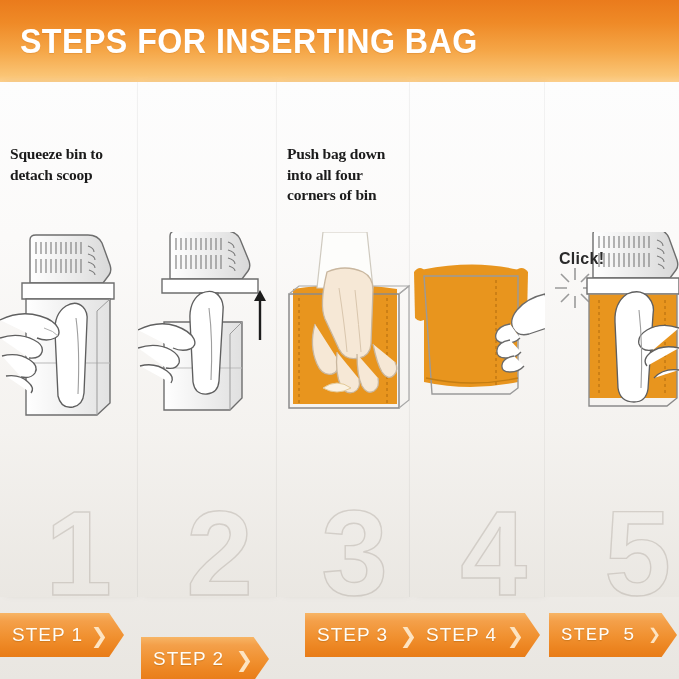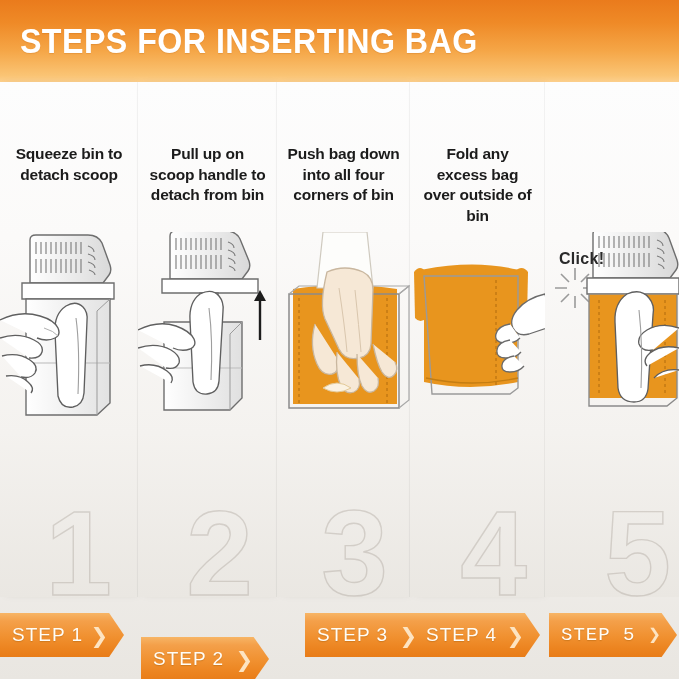--- a/index.html
+++ b/index.html
@@ -39,24 +39,24 @@
     overflow:hidden;
   }
   .panel.p1{width:138px;}
   .panel.p2{width:139px;}
   .panel.p3{width:133px;}
   .panel.p4{width:135px;}
   .panel.p5{width:134px;box-shadow:none;}
 
   .caption{
     position:absolute;top:62px;left:0;width:100%;
-    text-align:center;
     font-size:15.5px;line-height:1.33;font-weight:bold;color:#1b1b1b;
     padding:0 10px;box-sizing:border-box;
     letter-spacing:-.2px;
+    font-family:Liberation Serif, serif;
   }
 
   .watermark{
     position:absolute;bottom:-16px;right:4px;
     font-size:120px;font-weight:bold;line-height:1;
     color:transparent;
     -webkit-text-stroke:1.4px rgba(150,140,130,.30);
     font-family:"Liberation Sans","DejaVu Sans",sans-serif;
     pointer-events:none;user-select:none;
   }
@@ -157,21 +157,20 @@
             <path d="M2 124 q16 -4 28 4 q9 6 5 13 q-4 6 -14 4"></path>
             <path d="M6 144 q14 -2 22 6 q7 6 3 11"></path>
           </g>
           <path d="M76 86 q4 30 2 76" fill="none" stroke="#9e9e9e" stroke-width="1.1"></path>
           <path d="M44 96 q10 3 14 8" fill="none" stroke="#b0b0b0" stroke-width="1"></path>
         </svg>
       </div>
     </div>
 
     <div class="panel p2">
-      <div class="caption">Pull up on scoop handle to detach from bin</div>
       <div class="watermark">2</div>
       <div class="art">
         <svg viewBox="0 0 139 265" xmlns="http://www.w3.org/2000/svg">
           <defs>
             <linearGradient id="g2a" x1="0" y1="0" x2="1" y2="0">
               <stop offset="0" stop-color="#ffffff"></stop>
                 <stop offset="1" stop-color="#d9d9d9"></stop>
             </linearGradient>
             <linearGradient id="g2b" x1="0" y1="0" x2="1" y2="0">
               <stop offset="0" stop-color="#ffffff"></stop>
@@ -235,21 +234,20 @@
           </g>
           <path d="M62 56 q6 40 8 64" fill="none" stroke="#d9c6ad" stroke-width="1"></path>
           <path d="M78 58 q4 38 6 62" fill="none" stroke="#d9c6ad" stroke-width="1"></path>
 
           <path d="M46 156 q14 -10 28 0 q-14 8 -28 0 z" fill="#fbf2e2" stroke="#e3c997" stroke-width="1"></path>
         </svg>
       </div>
     </div>
 
     <div class="panel p4">
-      <div class="caption">Fold any excess bag over outside of bin</div>
       <div class="watermark">4</div>
       <div class="art">
         <svg viewBox="0 0 135 265" xmlns="http://www.w3.org/2000/svg">
 
           <path d="M14 42 q50 -10 92 0 l2 108 q-48 10 -94 0 z" fill="#e8951e"></path>
           <path d="M14 42 q50 -10 92 0" fill="none" stroke="#e8951e" stroke-width="9" stroke-linecap="round"></path>
           <path d="M4 40 q6 -8 12 0 l1 46 q-7 6 -12 0 z" fill="#e8951e"></path>
           <path d="M104 40 q8 -8 14 0 l-1 46 q-8 6 -13 0 z" fill="#e8951e"></path>
 
           <path d="M14 44 h94 v112 l-8 6 h-78 z" fill="none" stroke="#9a9a9a" stroke-width="1.4"></path>

